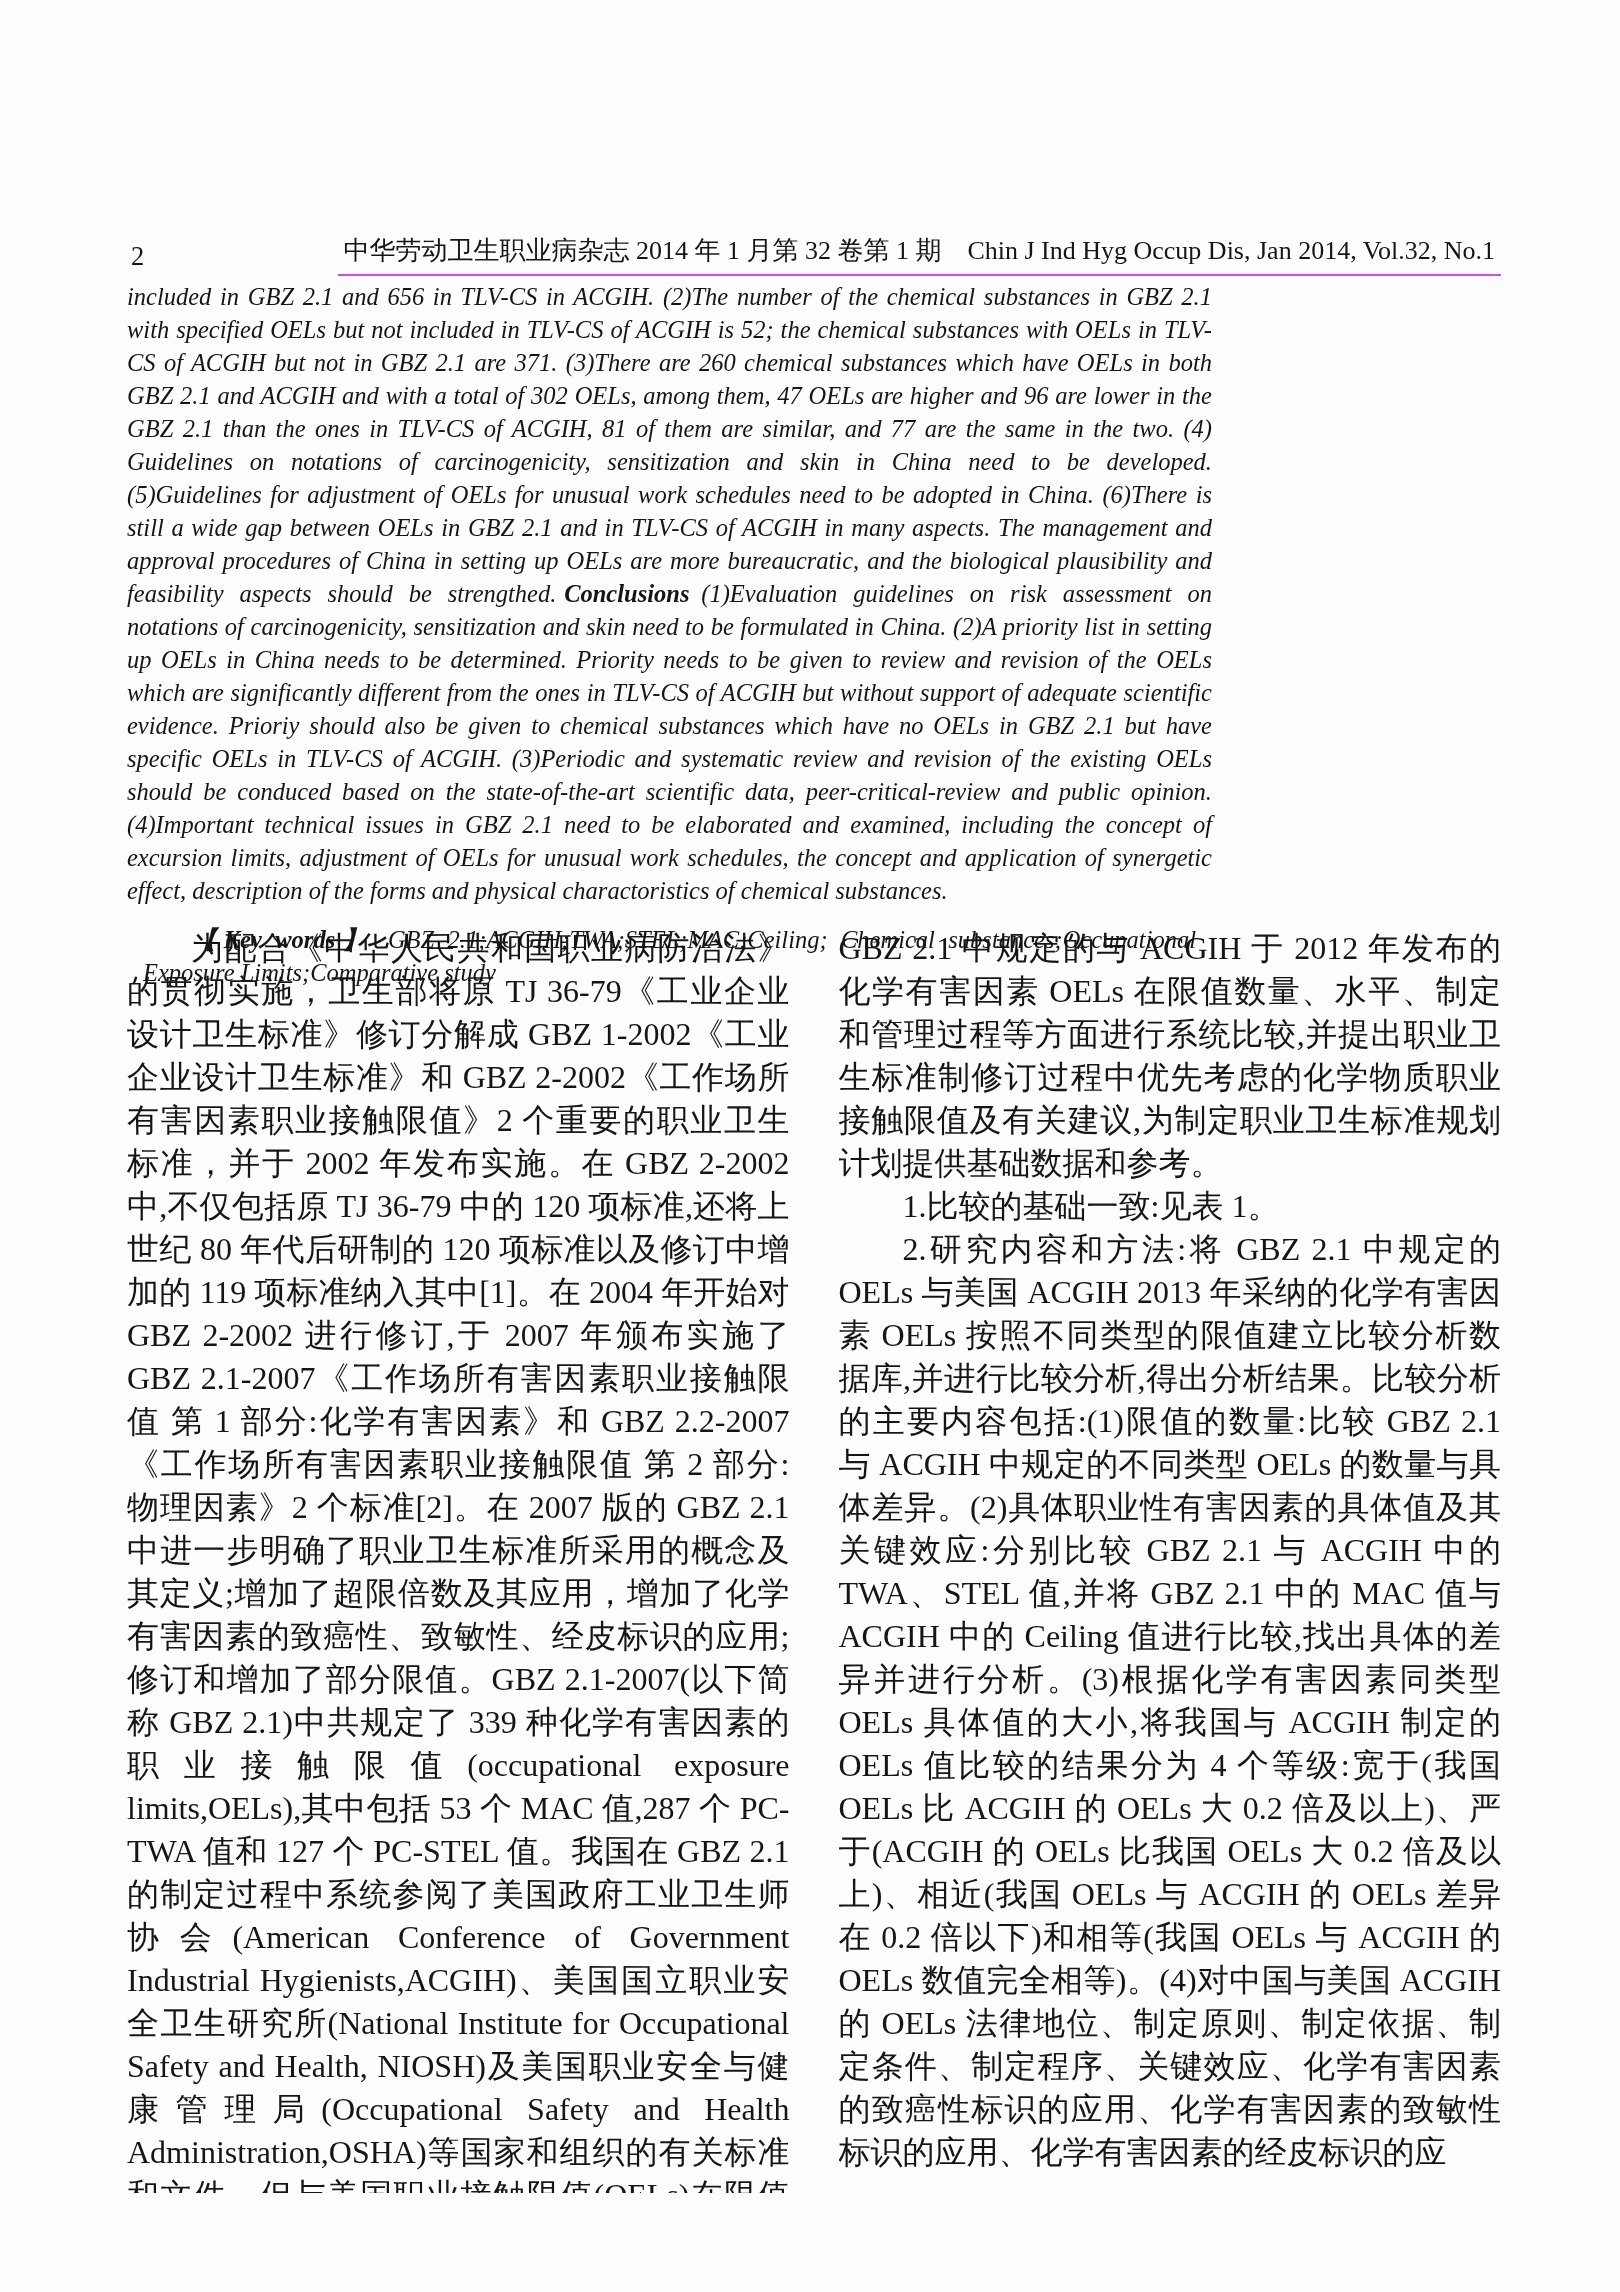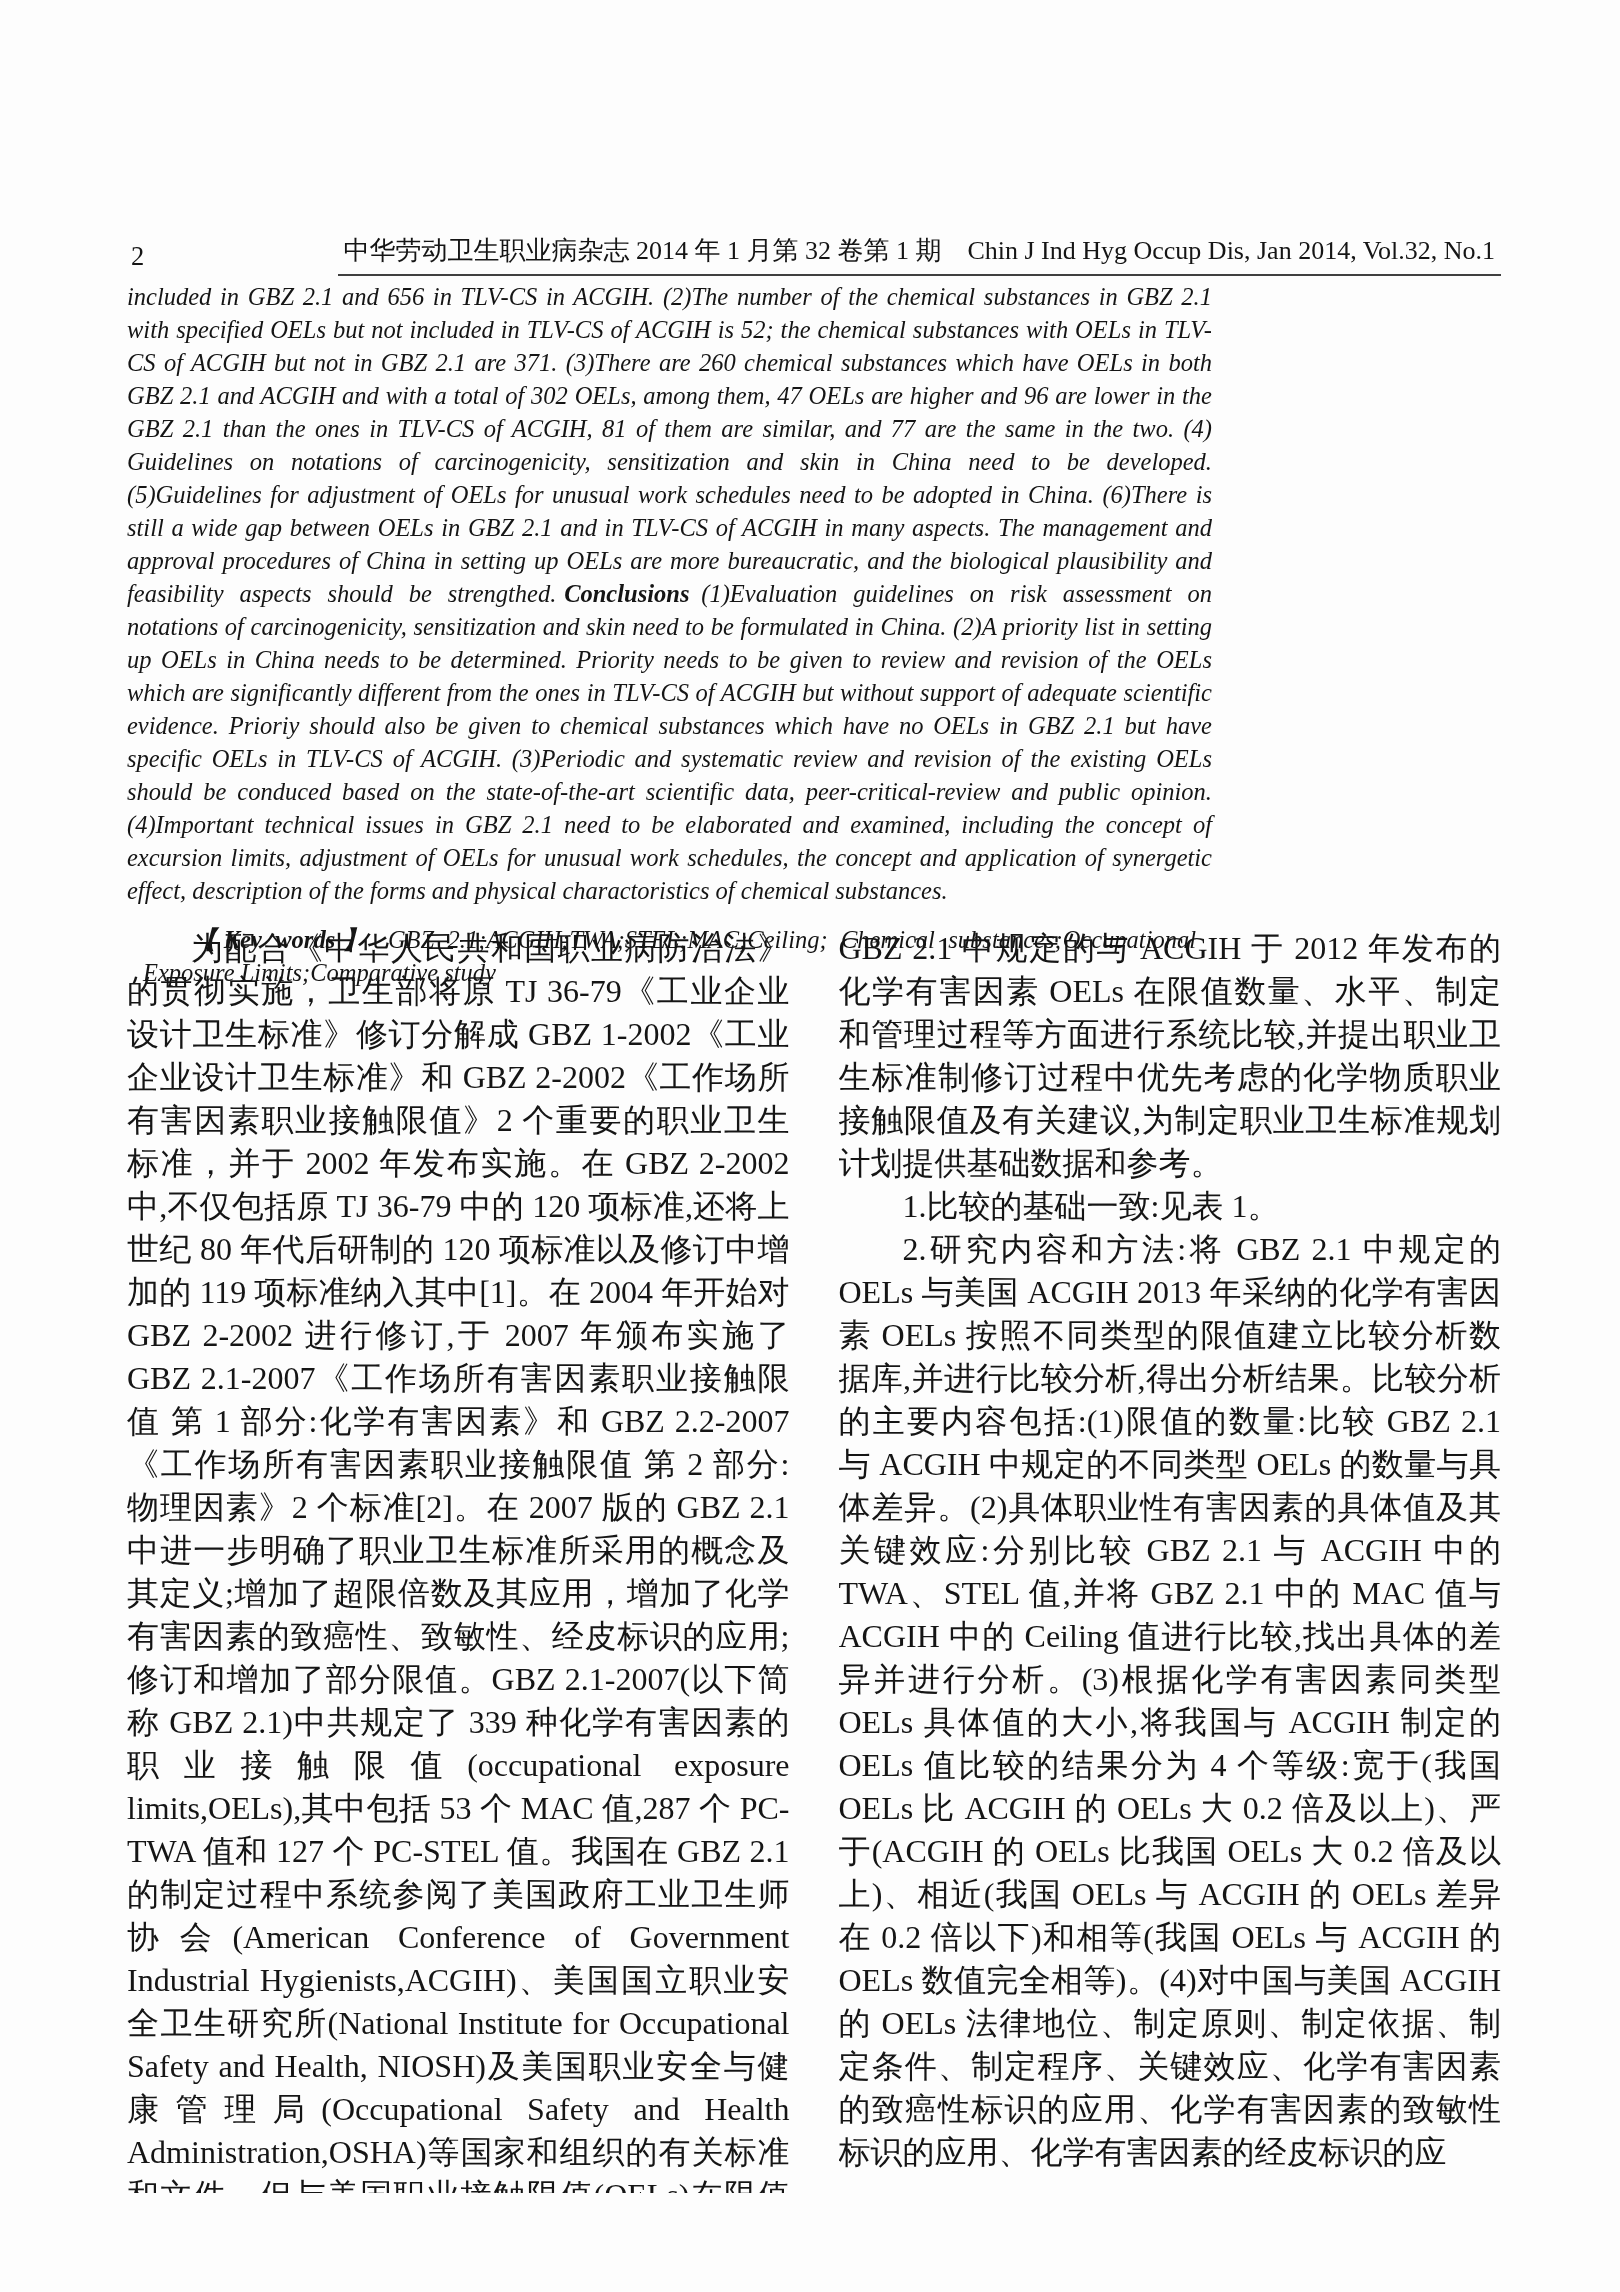--- a/index.html
+++ b/index.html
@@ -30,21 +30,21 @@
   }
   .page-number {
     font-size: 26.5px;
     line-height: 39px;
     padding-left: 3.9px;
   }
   .journal-citation {
     margin-left: auto;
     font-size: 26px;
     line-height: 39px;
-    border-bottom: 2px solid #404040;
+    border-bottom: 2px solid #d946ef;
     padding: 0 5.9px 3.9px 5.9px;
     white-space: nowrap;
   }
   
   .abstract-block {
     position: absolute;
     top: 280px;
     left: 127px;
     width: 1085px;
     font-size: 24.5px;

